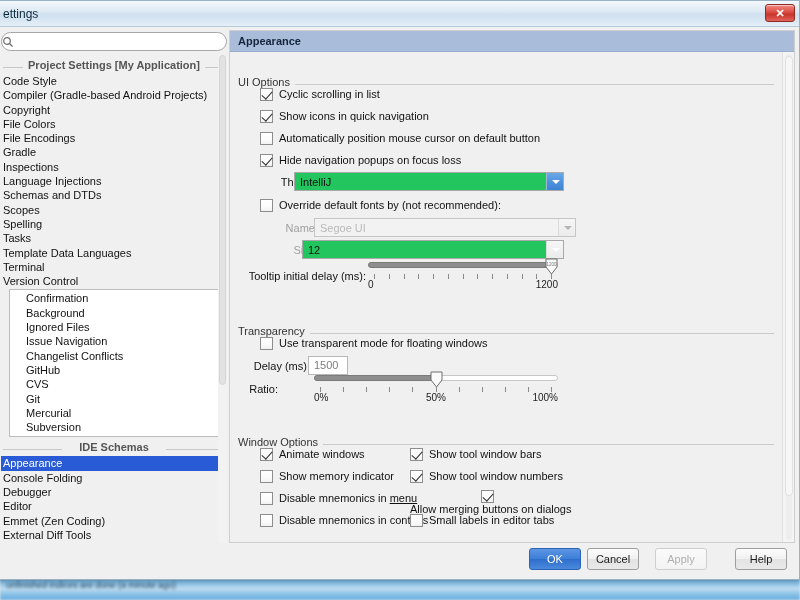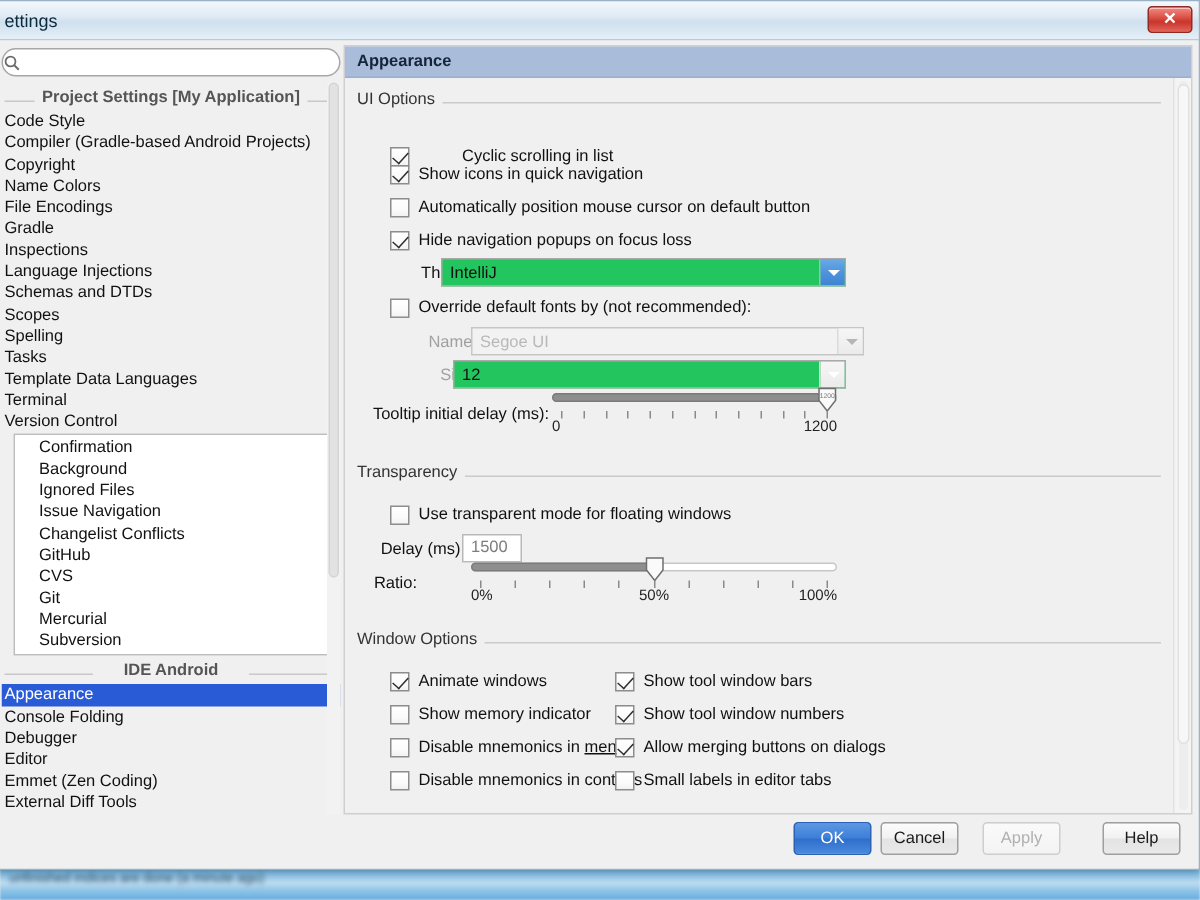--- a/index.html
+++ b/index.html
@@ -183,21 +183,21 @@
   #right-scrollbar .thumb {
     position: absolute; left: 2px; width: 8px;
     top: 4px; height: 440px;
     background: #f7f7f7; border: 1px solid #e0e0e0; border-radius: 4px;
   }
 
   .section {
     position: absolute; left: 0; right: 0;
   }
   .sec-head {
-    position: relative; height: 16px;
+    position: relative; height: 16px; margin-top: 16px;
   }
   .sec-head .lbl {
     position: absolute; left: 8px; top: 0;
     font-size: 11px; color: #333; background: #f0f0f0; padding-right: 5px;
   }
   .sec-head .line {
     position: absolute; left: 8px; right: 8px; top: 8px; height: 1px;
     background: #cacaca;
   }
   .sec-head .lbl { z-index: 2; }
@@ -344,21 +344,21 @@
 
       <div id="tree-scroll">
           <div class="group-sep">
             <span class="line-l"></span>
             <span class="line-r"></span>
             <span class="lbl">Project Settings [My Application]</span>
           </div>
           <div class="tree-item">Code Style</div>
           <div class="tree-item">Compiler (Gradle-based Android Projects)</div>
           <div class="tree-item">Copyright</div>
-          <div class="tree-item">Name Colors</div>
+          <div class="tree-item">File Colors</div>
           <div class="tree-item">File Encodings</div>
           <div class="tree-item">Gradle</div>
           <div class="tree-item">Inspections</div>
           <div class="tree-item">Language Injections</div>
           <div class="tree-item">Schemas and DTDs</div>
           <div class="tree-item">Scopes</div>
           <div class="tree-item">Spelling</div>
           <div class="tree-item">Tasks</div>
           <div class="tree-item">Template Data Languages</div>
           <div class="tree-item">Terminal</div>
@@ -371,21 +371,21 @@
             <div class="tree-item">Changelist Conflicts</div>
             <div class="tree-item">GitHub</div>
             <div class="tree-item">CVS</div>
             <div class="tree-item">Git</div>
             <div class="tree-item">Mercurial</div>
             <div class="tree-item">Subversion</div>
           </div>
           <div class="group-sep">
             <span class="line-l"></span>
             <span class="line-r"></span>
-            <span class="lbl">IDE Android</span>
+            <span class="lbl">IDE Schemas</span>
           </div>
           <div class="tree-item selected">Appearance</div>
           <div class="tree-item">Console Folding</div>
           <div class="tree-item">Debugger</div>
           <div class="tree-item">Editor</div>
           <div class="tree-item">Emmet (Zen Coding)</div>
           <div class="tree-item">External Diff Tools</div>
           <div class="tree-item">External Tools</div>
         </div>
 
@@ -401,21 +401,21 @@
 
       <div id="right-content">
 
         <div class="section" style="top:8px;">
           <div class="sec-head">
             <span class="line"></span>
             <span class="lbl">UI Options</span>
           </div>
         </div>
 
-        <div class="cb-row" style="left:30px; top:44px;gap:29px;">
+        <div class="cb-row" style="left:30px; top:34px;">
           <span class="cbox checked"></span>
           <span class="cb-label">Cyclic scrolling in list</span>
         </div>
         <div class="cb-row" style="left:30px; top:56px;">
           <span class="cbox checked"></span>
           <span class="cb-label">Show icons in quick navigation</span>
         </div>
         <div class="cb-row" style="left:30px; top:78px;">
           <span class="cbox"></span>
           <span class="cb-label">Automatically position mouse cursor on default button</span>
@@ -548,21 +548,21 @@
         </div>
 
         <div class="cb-row" style="left:180px; top:394px;">
           <span class="cbox checked"></span>
           <span class="cb-label">Show tool window bars</span>
         </div>
         <div class="cb-row" style="left:180px; top:416px;">
           <span class="cbox checked"></span>
           <span class="cb-label">Show tool window numbers</span>
         </div>
-        <div class="cb-row" style="left:180px; top:438px;">
+        <div class="cb-row" style="left:180px; top:438px;flex-direction:column;">
           <span class="cbox checked"></span>
           <span class="cb-label">Allow merging buttons on dialogs</span>
         </div>
         <div class="cb-row" style="left:180px; top:460px;">
           <span class="cbox"></span>
           <span class="cb-label">Small labels in editor tabs</span>
         </div>
 
       </div>
 

